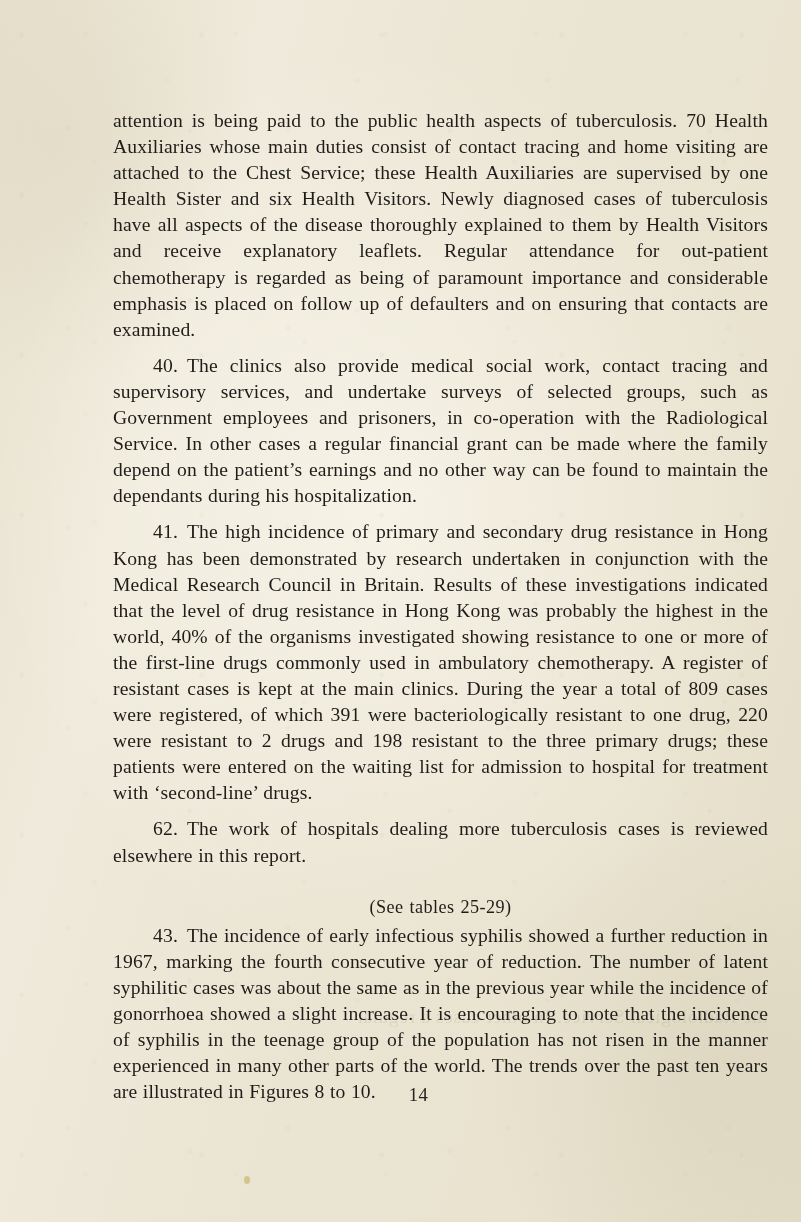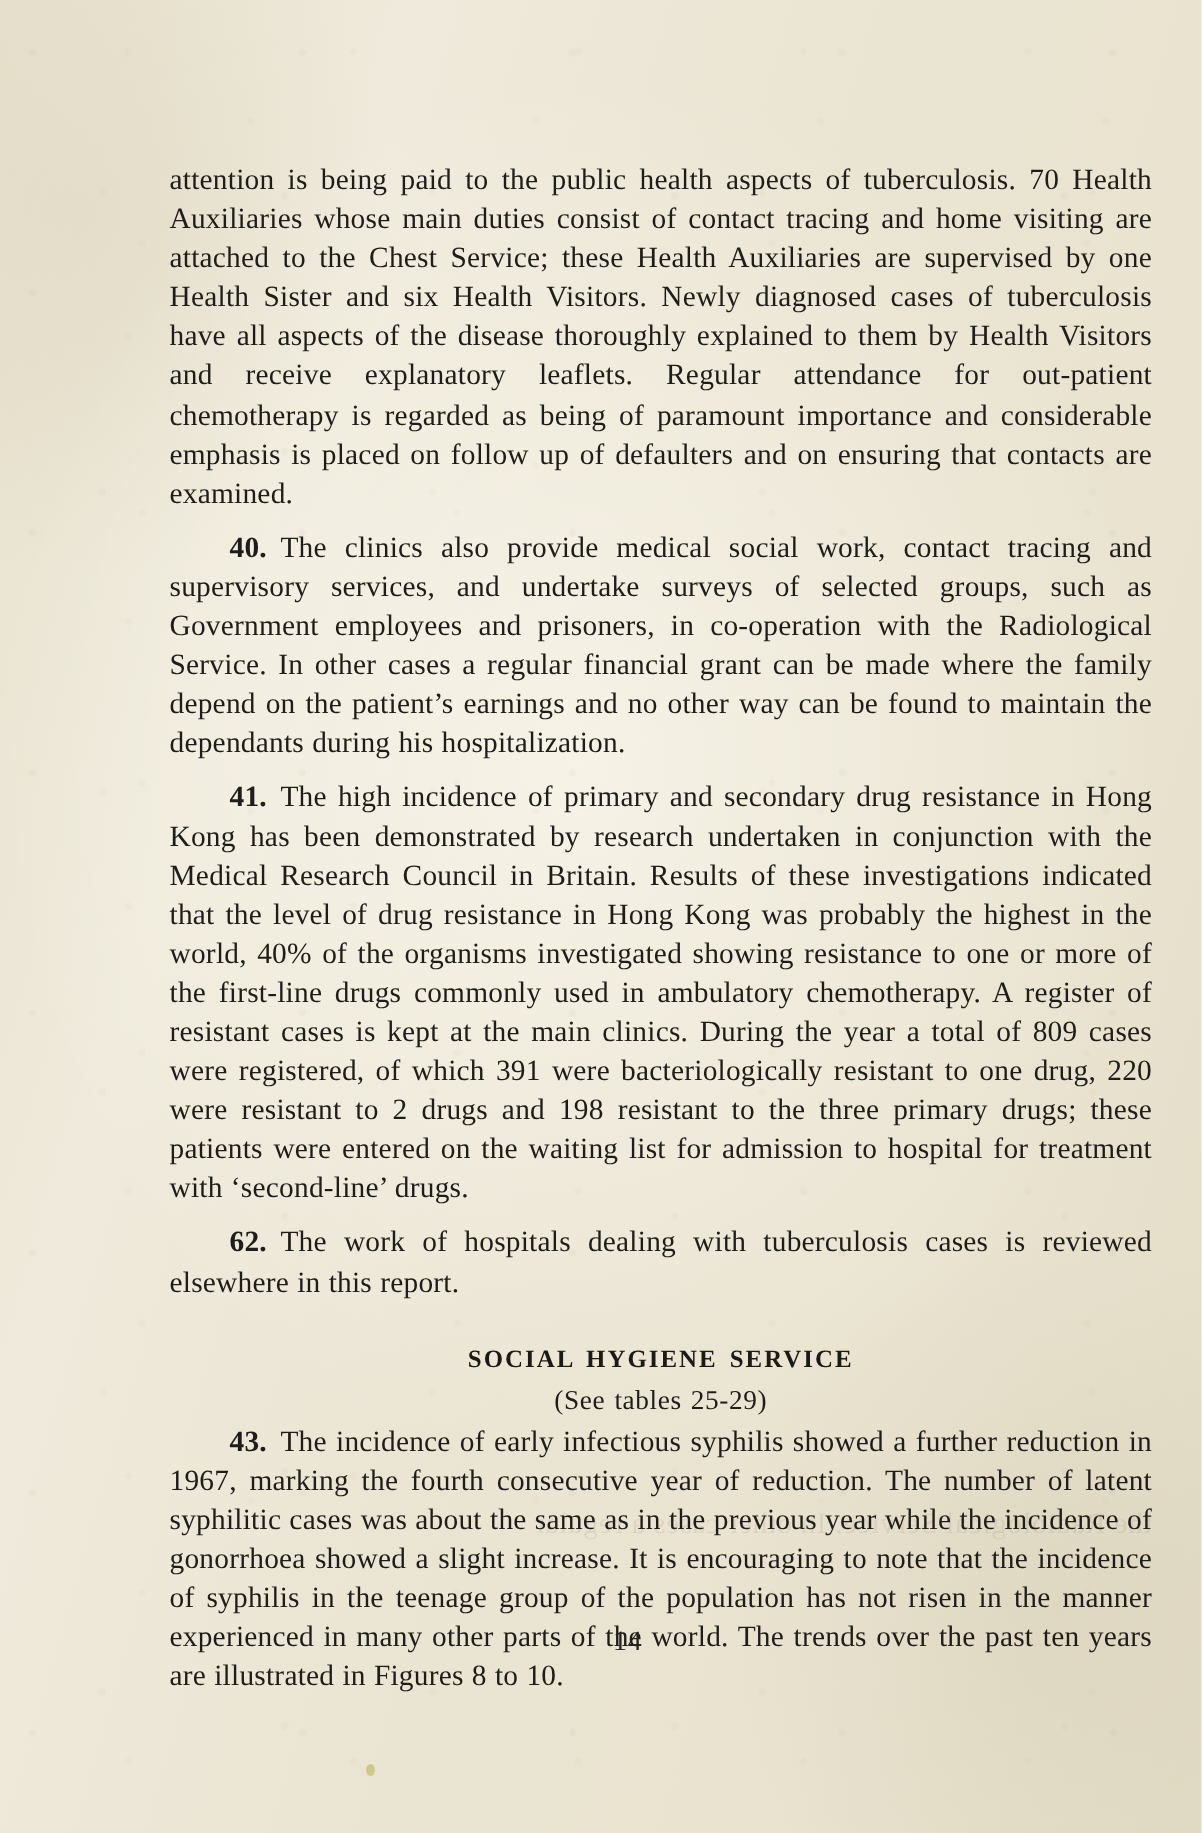--- a/index.html
+++ b/index.html
@@ -93,21 +93,20 @@
     text-indent: 0;
   }
 
   p.numbered {
     margin-top: 10px;
     text-indent: 40px;
   }
 
   .pnum {
     margin-right: 9px;
-    font-weight: bold;
   }
 
   .heading-block {
     margin-top: 26px;
     text-align: center;
   }
 
   h2.section-heading {
     margin: 0;
     font-size: 16.6px;
@@ -161,25 +160,24 @@
 
     <p class="body numbered">
       <span class="pnum">40.</span><span>The clinics also provide medical social work, contact tracing and supervisory services, and undertake surveys of selected groups, such as Government employees and prisoners, in co-operation with the Radiological Service. In other cases a regular financial grant can be made where the family depend on the patient’s earnings and no other way can be found to maintain the dependants during his hospitalization.</span>
     </p>
 
     <p class="body numbered">
       <span class="pnum">41.</span><span>The high incidence of primary and secondary drug resistance in Hong Kong has been demonstrated by research undertaken in conjunction with the Medical Research Council in Britain. Results of these investigations indicated that the level of drug resistance in Hong Kong was probably the highest in the world, 40% of the organisms investigated showing resistance to one or more of the first-line drugs commonly used in ambulatory chemotherapy. A register of resistant cases is kept at the main clinics. During the year a total of 809 cases were registered, of which 391 were bacteriologically resistant to one drug, 220 were resistant to 2 drugs and 198 resistant to the three primary drugs; these patients were entered on the waiting list for admission to hospital for treatment with ‘second-line’ drugs.</span>
     </p>
 
     <p class="body numbered">
-      <span class="pnum">62.</span><span>The work of hospitals dealing with tuberculosis cases is reviewed elsewhere in this report.</span>
+      <span class="pnum">62.</span><span>The work of hospitals dealing more tuberculosis cases is reviewed elsewhere in this report.</span>
     </p>
 
     <div class="heading-block">
-      <h2 class="section-heading">SOCIAL HYGIENE SERVICE</h2>
       <p class="see-tables">(See tables 25-29)</p>
     </div>
 
     <p class="body numbered">
       <span class="pnum">43.</span><span>The incidence of early infectious syphilis showed a further reduction in 1967, marking the fourth consecutive year of reduction. The number of latent syphilitic cases was about the same as in the previous year while the incidence of gonorrhoea showed a slight increase. It is encouraging to note that the incidence of syphilis in the teenage group of the population has not risen in the manner experienced in many other parts of the world. The trends over the past ten years are illustrated in Figures 8 to 10.</span>
     </p>
 
   </div>
 
   <div id="folio">14</div>

